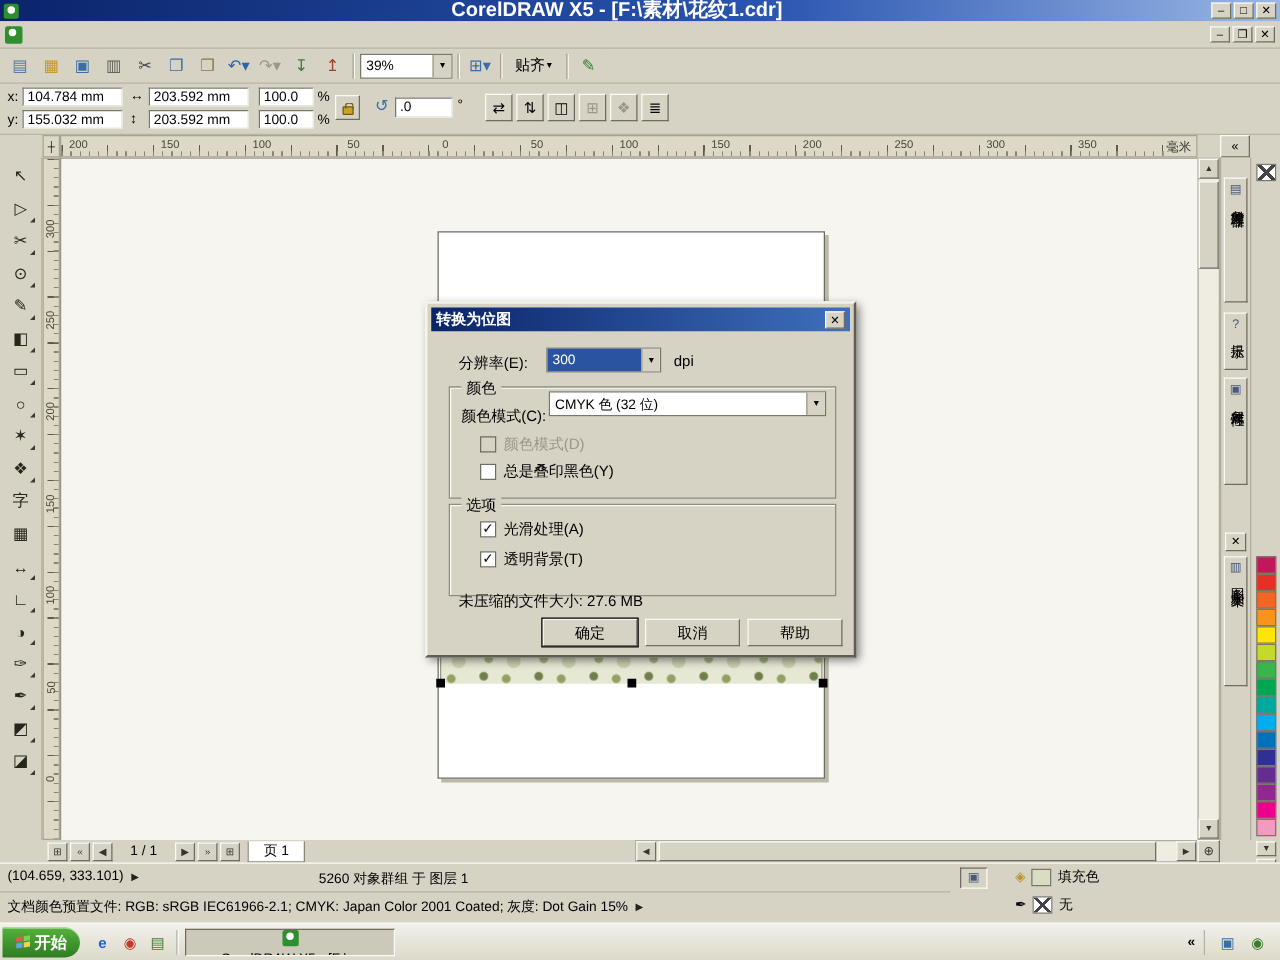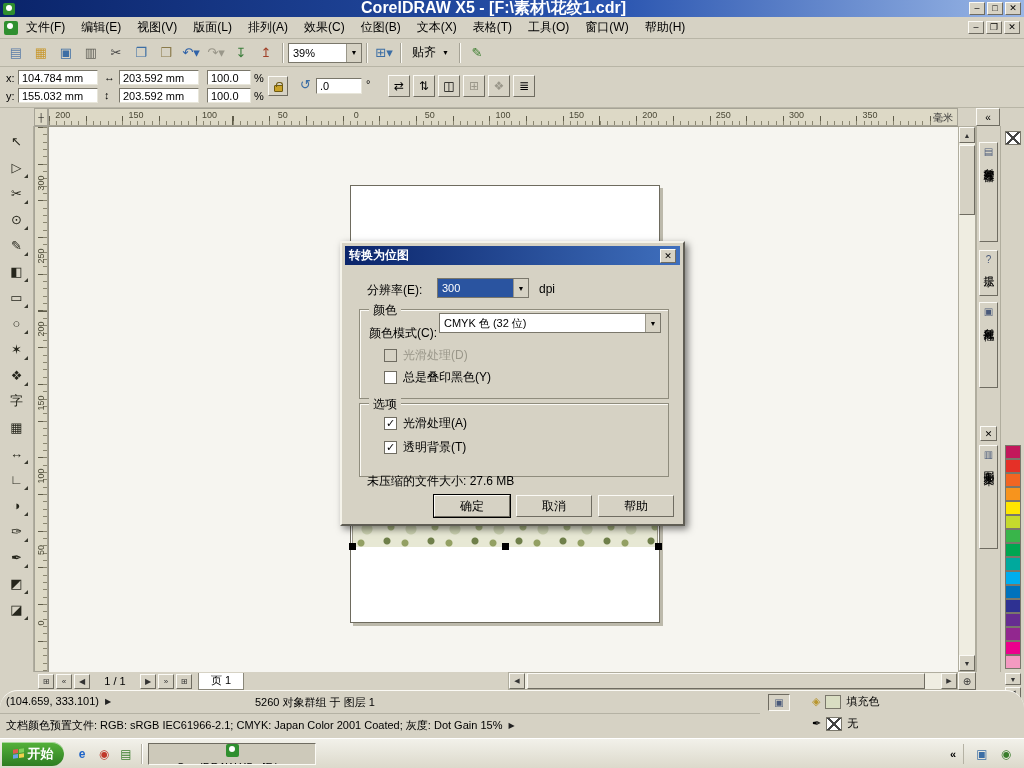--- a/index.html
+++ b/index.html
@@ -87,21 +87,21 @@
   .grp-lbl { position:absolute; top:-8px; left:9px; background:#d6d2c4; padding:0 4px; font-size:12px; }
   .cb { width:13px; height:13px; background:#fff; border:1px solid #6f6c61; font-size:11px; font-weight:bold; line-height:11px; text-align:center; color:#000; flex:0 0 auto; }
   .cb-dis { background:#d6d2c4; }
   .cbrow { display:flex; align-items:center; gap:6px; }
   .pbtn { width:76px; height:22px; background:#d6d2c4; border:1px solid; border-color:#fbfaf5 #6f6c61 #6f6c61 #fbfaf5; font-size:12px; display:flex; align-items:center; justify-content:center; }
   .default-btn { outline:1px solid #000; }
 
   
   .pgbtn { width:16px; height:15px; font-size:8px; }
   .pagetab { background:#fff; border:1px solid #8a877a; border-top:none; font-size:11px; display:flex; align-items:center; justify-content:center; }
-  .statusbar { background:#d6d2c4; border-top:1px solid #fbfaf5; font-size:11px;border-radius:18px; }
+  .statusbar { background:#d6d2c4; border-top:1px solid #fbfaf5; font-size:11px; }
   .arrow-sm { font-size:8px; color:#222; }
 
   
   .taskbar { background:linear-gradient(#f2f1ea,#dcd9cb); border-top:1px solid #fff; display:flex; align-items:center; }
   .startbtn { height:24px; width:62px; margin-left:2px; border-radius:0 12px 12px 0; background:linear-gradient(#55b23a,#2e7d22); color:#fff; font-weight:bold; font-size:13px; display:flex; align-items:center; justify-content:center; gap:4px; box-shadow:inset 0 1px 0 rgba(255,255,255,.5); }
   .flag { display:grid; grid-template-columns:5px 5px; grid-template-rows:4px 4px; gap:1px; transform:skewY(-8deg); }
   .flag span:nth-child(1){background:#e05a4e;} .flag span:nth-child(2){background:#7fd05a;}
   .flag span:nth-child(3){background:#6aa0e8;} .flag span:nth-child(4){background:#f0d24e;}
   .qbtn { width:20px; height:20px; font-size:12px; font-weight:bold; display:flex; align-items:center; justify-content:center; }
   .taskitem { height:22px; width:168px; background:#cdc9ba; border:1px solid; border-color:#6f6c61 #fbfaf5 #fbfaf5 #6f6c61; display:flex; align-items:center; gap:4px; padding:0 4px; font-size:11px; overflow:hidden; white-space:nowrap;flex-direction:column; }
@@ -116,35 +116,20 @@
   <div class="abs titlebar" style="left:0;top:0;width:1024px;height:17px">
     <span class="appico"></span>
     <span class="ttl">CorelDRAW X5 - [F:\素材\花纹1.cdr]</span>
     <span class="wbtn">–</span>
     <span class="wbtn">□</span>
     <span class="wbtn">✕</span>
   </div>
 
   <div class="abs menubar" style="left:0;top:17px;width:1024px;height:22px">
     <span class="appico" style="width:14px;height:14px"></span>
-    <div style="display:flex">
-
-    <span class="mi">文件(F)</span>
-        <span class="mi">编辑(E)</span>
-        <span class="mi">视图(V)</span>
-        <span class="mi">版面(L)</span>
-        <span class="mi">排列(A)</span>
-        <span class="mi">效果(C)</span>
-        <span class="mi">位图(B)</span>
-        <span class="mi">文本(X)</span>
-        <span class="mi">表格(T)</span>
-        <span class="mi">工具(O)</span>
-        <span class="mi">窗口(W)</span>
-        <span class="mi">帮助(H)</span>
-      </div>
     <span style="flex:1"></span>
     <span class="wbtn">–</span>
     <span class="wbtn">❐</span>
     <span class="wbtn">✕</span>
   </div>
 
   <div class="abs tbrow" style="left:0;top:39px;width:1024px;height:28px;border-bottom:1px solid #b8b5a6">
     <div style="display:flex;gap:1px">
 
     <div class="tbtn btn">
@@ -184,21 +169,21 @@
     <span class="tsep"></span>
     <div class="combo" style="width:74px">
       <span class="combo-val">39%</span>
       <span class="combo-btn">▼</span>
     </div>
     <span class="tsep"></span>
     <div class="tbtn btn">
       <span style="color:#3c6ea5">⊞▾</span>
     </div>
     <span class="tsep"></span>
-    <div class="btn" style="height:22px;padding:0 6px;gap:6px">
+    <div class="btn" style="height:22px;padding:0 6px;gap:0">
       <span>贴齐</span>
       <span style="font-size:7px">▼</span>
     </div>
     <span class="tsep"></span>
     <div class="tbtn btn">
       <span style="color:#3a7d2c">✎</span>
     </div>
   </div>
 
   <div class="abs" style="left:0;top:67px;width:1024px;height:41px;border-bottom:1px solid #b8b5a6">
@@ -525,21 +510,21 @@
     <div class="gr grp" style="left:17px;top:66px;width:310px;height:90px">
       <span class="grp-lbl">颜色</span>
     </div>
     <span class="abs" style="left:27px;top:82px">颜色模式(C):</span>
     <div class="abs combo" style="left:97px;top:70px;width:222px">
       <span class="combo-val">CMYK 色 (32 位)</span>
       <span class="combo-btn">▼</span>
     </div>
     <div class="abs cbrow" style="left:42px;top:104px">
       <span class="cb cb-dis"></span>
-      <span class="disabled">光滑处理(D)</span>
+      <span class="disabled">颜色模式(D)</span>
     </div>
     <div class="abs cbrow" style="left:42px;top:126px">
       <span class="cb"></span>
       <span>总是叠印黑色(Y)</span>
     </div>
 
     <div class="gr grp" style="left:17px;top:160px;width:310px;height:74px">
       <span class="grp-lbl">选项</span>
     </div>
     <div class="abs cbrow" style="left:42px;top:172px">

